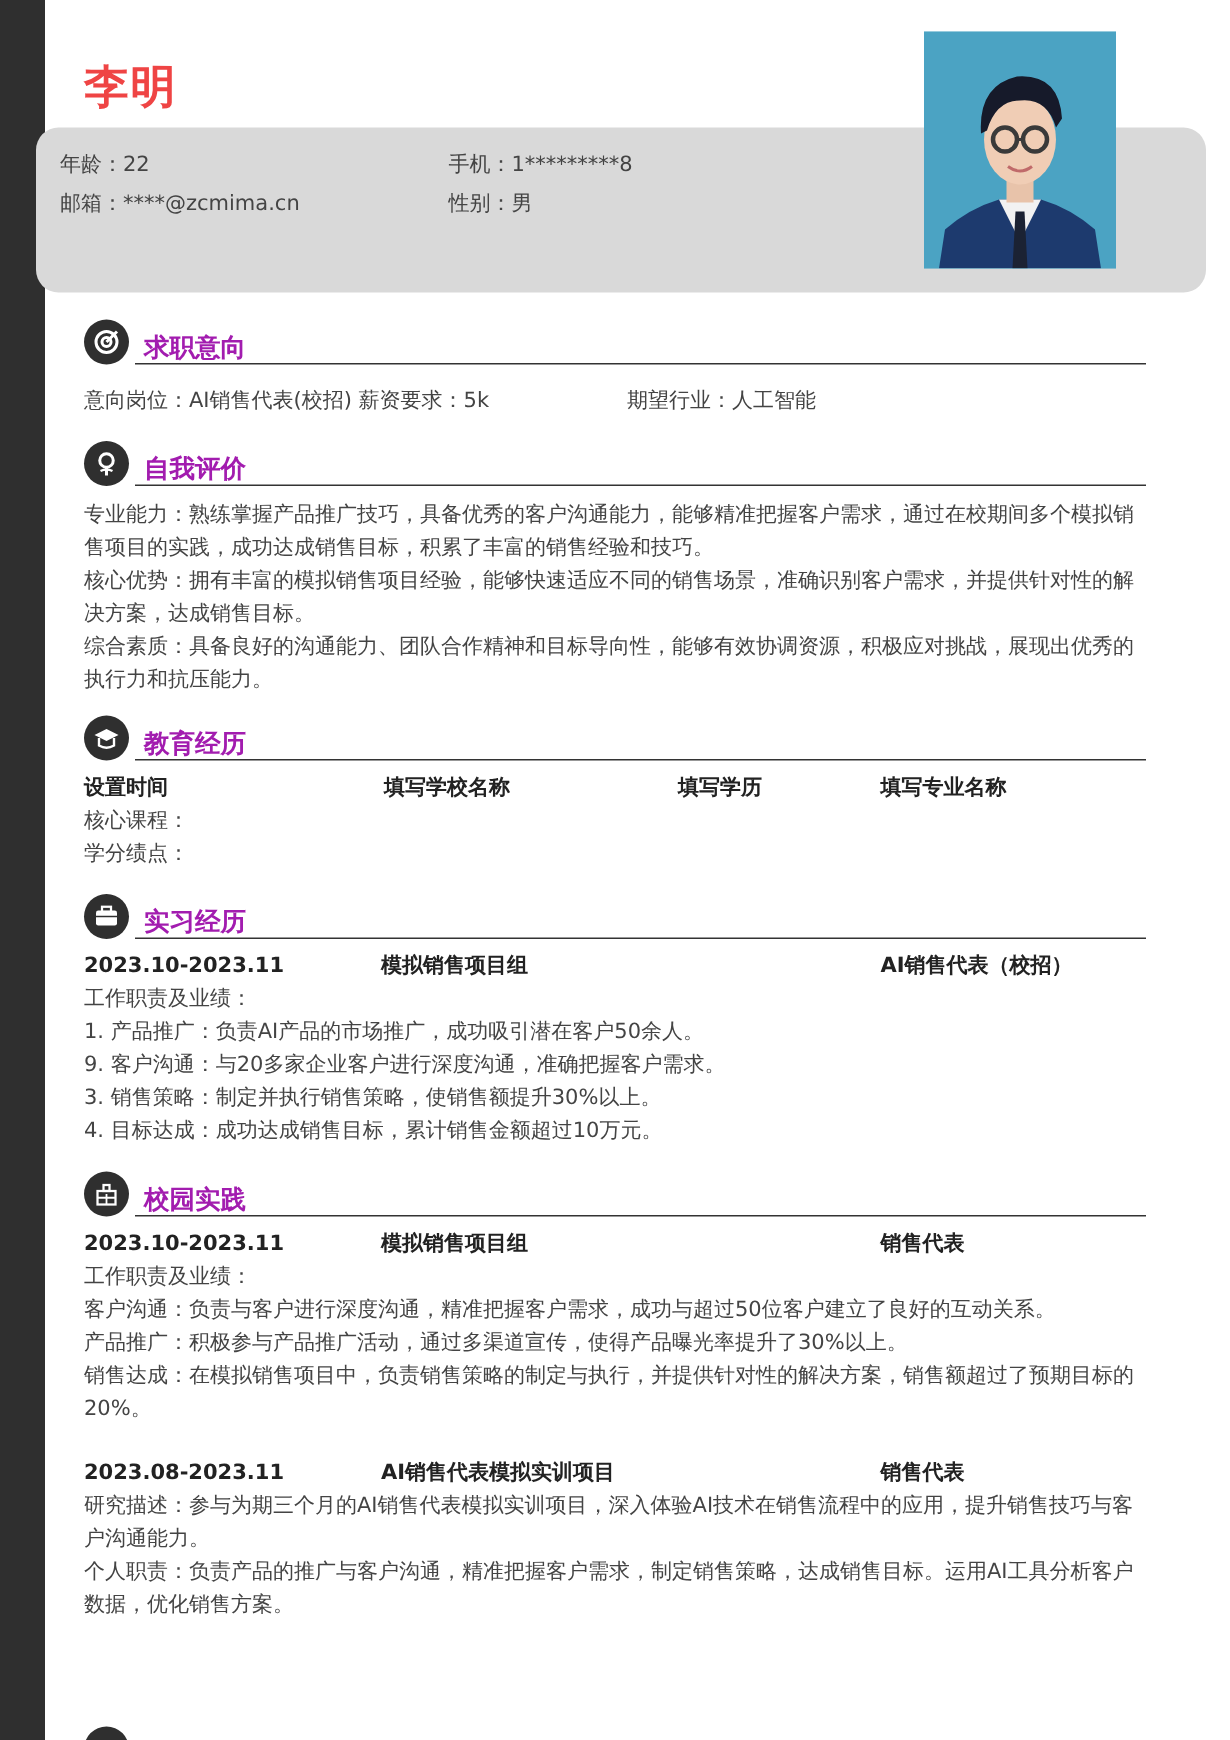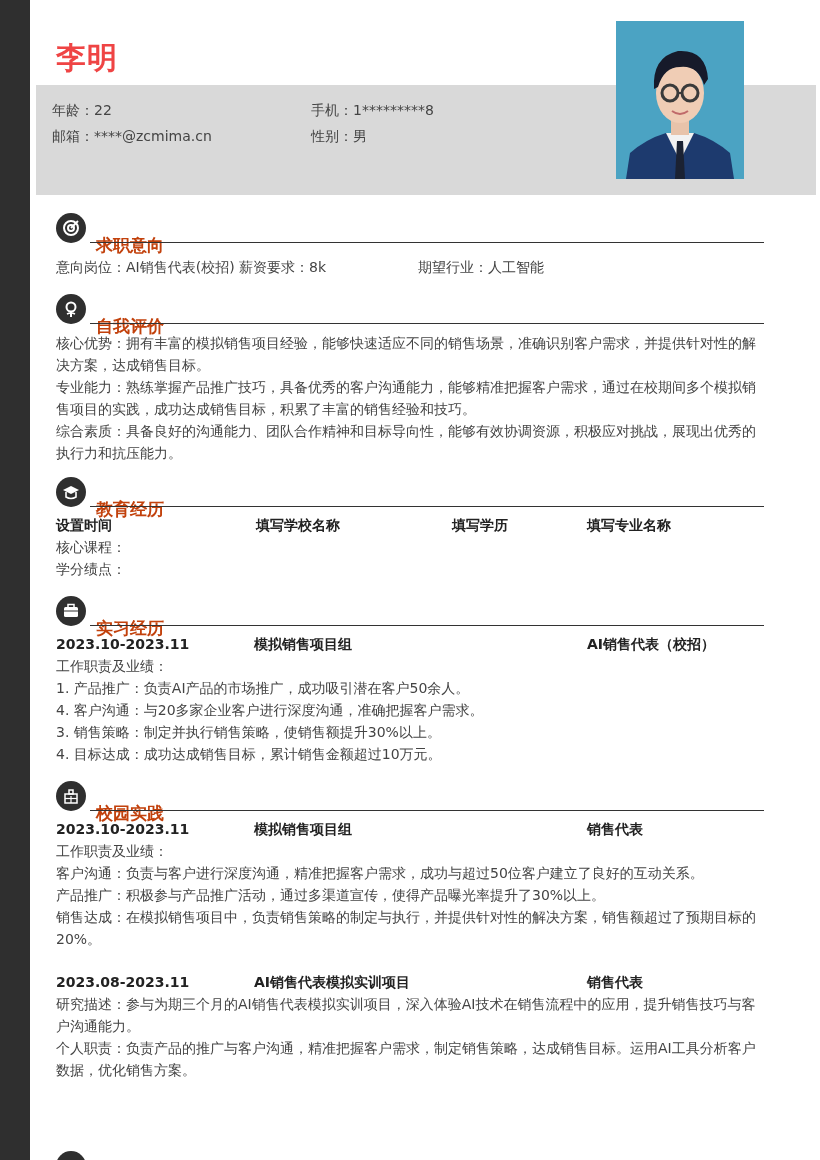--- a/index.html
+++ b/index.html
@@ -1,26 +1,26 @@
 <!DOCTYPE html>
 <html><head>
 <meta charset="utf-8">
 <style>
   * { box-sizing: border-box; margin: 0; padding: 0; }
   html, body { width: 820px; height: 1160px; overflow: hidden; background: #ffffff; }
   body { position: relative; font-family: "DejaVu Sans", "Liberation Sans", sans-serif; color: #333333; font-size: 14px; }
   .sidebar { position: absolute; left: 0; top: 0; width: 30px; height: 1160px; background: #2f2f2f; }
   .name { position: absolute; left: 56px; top: 38px; font-size: 30px; font-weight: bold; color: #ef4444; letter-spacing: 1px; }
-  .info-band { position: absolute; left: 36px; top: 85px; width: 780px; height: 110px; background: #d9d9d9; }
+  .info-band { position: absolute; left: 24px; top: 85px; width: 780px; height: 110px; background: #d9d9d9; border-radius: 15px; }
   .info-item { position: absolute; font-size: 14px; color: #444444; line-height: 20px; white-space: nowrap; }
   .photo { position: absolute; left: 616px; top: 21px; width: 128px; height: 158px; background: #4ba3c3; overflow: hidden; }
   .section { position: absolute; left: 56px; width: 708px; }
   .sec-head { position: relative; height: 32px; }
   .sec-icon { position: absolute; left: 0; top: 0; width: 30px; height: 30px; border-radius: 50%; background: #2f2f2f; display: flex; align-items: center; justify-content: center; }
-  .sec-title { position: absolute; left: 40px; top: 21px; font-size: 17px; font-weight: bold; color: #c2410c; }
+  .sec-title { position: absolute; left: 40px; top: 7px; font-size: 17px; font-weight: bold; color: #a21caf; }
   .sec-line { position: absolute; left: 34px; right: 0; top: 29px; height: 1px; background: #333333; }
   .row { position: relative; height: 22px; line-height: 22px; font-size: 14px; }
   .row span { position: absolute; top: 0; white-space: nowrap; }
   .bold { font-weight: bold; color: #222222; }
   .para { font-size: 14px; line-height: 22px; color: #444444; }
 </style>
 </head>
 <body>
 
 <div class="sidebar"></div>
@@ -56,40 +56,40 @@
       <svg width="18" height="18" viewBox="0 0 18 18">
           <circle cx="9" cy="9" r="7" fill="none" stroke="#fff" stroke-width="2"></circle>
           <circle cx="9" cy="9" r="3" fill="none" stroke="#fff" stroke-width="2"></circle>
           <line x1="9" y1="9" x2="16" y2="2" stroke="#fff" stroke-width="2"></line>
         </svg>
     </div>
     <div class="sec-title">求职意向</div>
     <div class="sec-line"></div>
   </div>
   <div class="row" style="margin-top:11px;color:#444;">
-    <span style="left:0;">意向岗位：AI销售代表(校招)  薪资要求：8k</span>
+    <span style="left:0;">意向岗位：AI销售代表(校招)  薪资要求：5k</span>
     <span style="left:362px;">期望行业：人工智能</span>
   </div>
 </div>
 
 <div class="section" style="top:294px;">
   <div class="sec-head">
     <div class="sec-icon">
       <svg width="18" height="18" viewBox="0 0 18 18">
           <circle cx="9" cy="7" r="4.5" fill="none" stroke="#fff" stroke-width="2"></circle>
           <line x1="9" y1="11" x2="9" y2="17" stroke="#fff" stroke-width="2"></line>
           <path d="M5 14 Q9 12 13 14" fill="none" stroke="#fff" stroke-width="1.6"></path>
         </svg>
     </div>
     <div class="sec-title">自我评价</div>
     <div class="sec-line"></div>
   </div>
   <div style="margin-top:6px;">
+    <p class="para">专业能力：熟练掌握产品推广技巧，具备优秀的客户沟通能力，能够精准把握客户需求，通过在校期间多个模拟销售项目的实践，成功达成销售目标，积累了丰富的销售经验和技巧。</p>
     <p class="para">核心优势：拥有丰富的模拟销售项目经验，能够快速适应不同的销售场景，准确识别客户需求，并提供针对性的解决方案，达成销售目标。</p>
-    <p class="para">专业能力：熟练掌握产品推广技巧，具备优秀的客户沟通能力，能够精准把握客户需求，通过在校期间多个模拟销售项目的实践，成功达成销售目标，积累了丰富的销售经验和技巧。</p>
     <p class="para">综合素质：具备良好的沟通能力、团队合作精神和目标导向性，能够有效协调资源，积极应对挑战，展现出优秀的执行力和抗压能力。</p>
   </div>
 </div>
 
 <div class="section" style="top:477px;">
   <div class="sec-head">
     <div class="sec-icon">
       <svg width="18" height="18" viewBox="0 0 18 18">
           <path d="M1 7 L9 3 L17 7 L9 11 Z" fill="#fff"></path>
           <path d="M4 9 L4 14 Q9 17 14 14 L14 9" fill="none" stroke="#fff" stroke-width="1.6"></path>
@@ -120,21 +120,21 @@
     <div class="sec-title">实习经历</div>
     <div class="sec-line"></div>
   </div>
   <div class="row bold" style="margin-top:5px;">
     <span style="left:0;">2023.10-2023.11</span>
     <span style="left:198px;">模拟销售项目组</span>
     <span style="left:531px;">AI销售代表（校招）</span>
   </div>
   <p class="para">工作职责及业绩：</p>
   <p class="para">1. 产品推广：负责AI产品的市场推广，成功吸引潜在客户50余人。</p>
-  <p class="para">4. 客户沟通：与20多家企业客户进行深度沟通，准确把握客户需求。</p>
+  <p class="para">9. 客户沟通：与20多家企业客户进行深度沟通，准确把握客户需求。</p>
   <p class="para">3. 销售策略：制定并执行销售策略，使销售额提升30%以上。</p>
   <p class="para">4. 目标达成：成功达成销售目标，累计销售金额超过10万元。</p>
 </div>
 
 <div class="section" style="top:781px;">
   <div class="sec-head">
     <div class="sec-icon">
       <svg width="18" height="18" viewBox="0 0 18 18">
           <rect x="3" y="7" width="12" height="9" fill="none" stroke="#fff" stroke-width="1.5"></rect>
           <rect x="7" y="3" width="4" height="4" fill="none" stroke="#fff" stroke-width="1.5"></rect>

